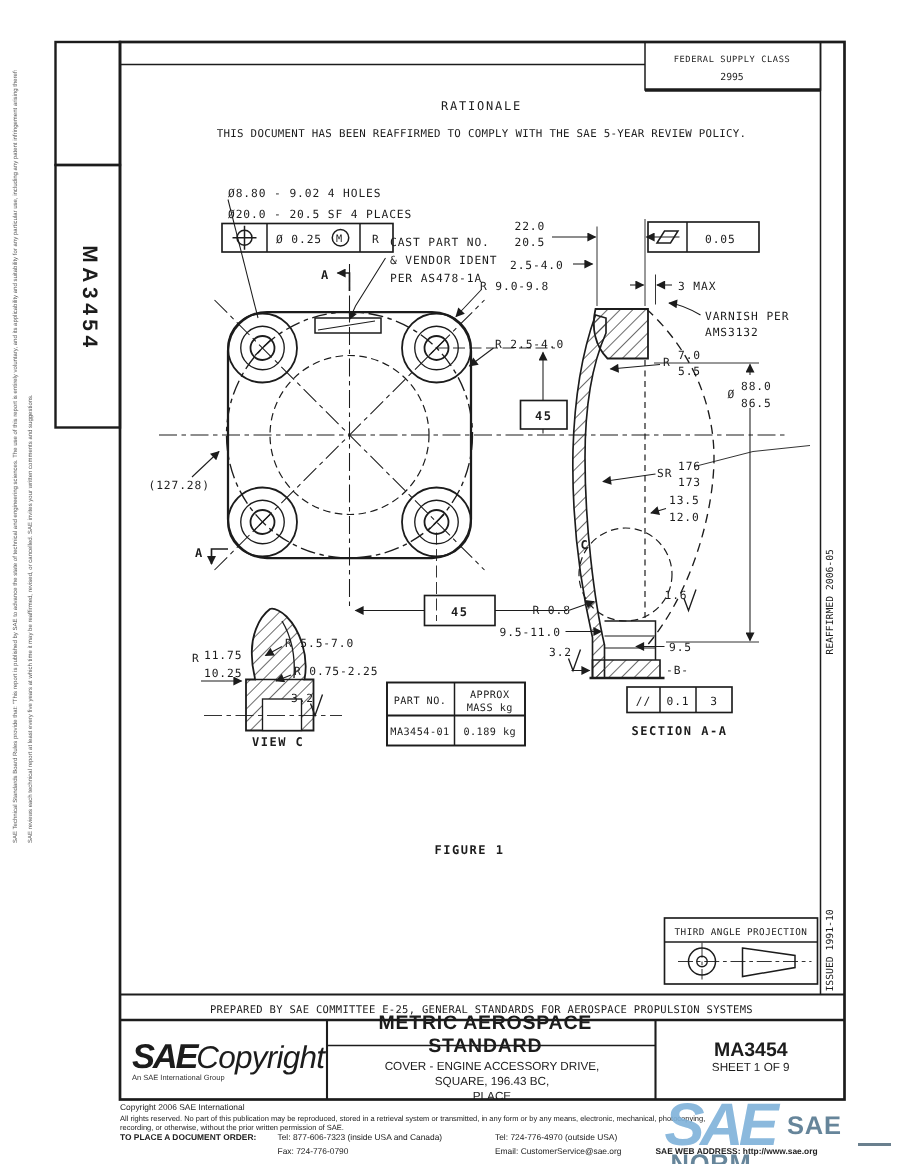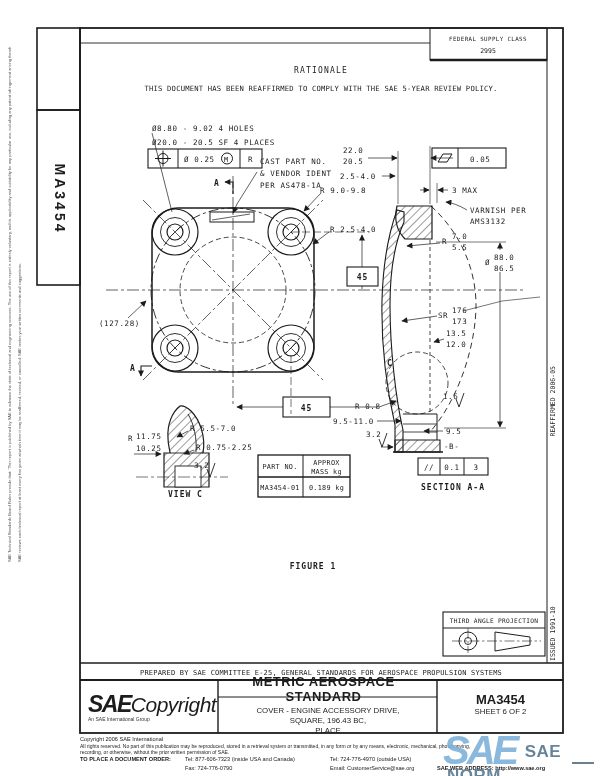--- a/index.html
+++ b/index.html
@@ -311,21 +311,21 @@
   <div class="tb-std">METRIC AEROSPACE STANDARD</div>
 </div>
 <div class="abs tb-cell" style="left:219px;top:698px;width:218px;height:46px">
   <div class="tb-title">COVER - ENGINE ACCESSORY DRIVE,</div>
   <div class="tb-title">SQUARE, 196.43 BC,</div>
   <div class="tb-title">PLACE</div>
 </div>
 
 <div class="abs tb-cell" style="left:438px;top:684px;width:125px;height:40px">
   <div class="tb-num">MA3454</div>
-  <div class="tb-sheet">SHEET 6 OF 2</div>
+  <div class="tb-sheet">SHEET 1 OF 9</div>
 </div>
 
 <div class="abs foot" style="left:80px;top:736px;font-size:5.6px">Copyright 2006 SAE International</div>
 <div class="abs foot" style="left:80px;top:743px">All rights reserved. No part of this publication may be reproduced, stored in a retrieval system or transmitted, in any form or by any means, electronic, mechanical, photocopying,</div>
 <div class="abs foot" style="left:80px;top:749px">recording, or otherwise, without the prior written permission of SAE.</div>
 <div class="abs foot foot-b" style="left:80px;top:756px;font-size:5.6px">TO PLACE A DOCUMENT ORDER:</div>
 <div class="abs foot" style="left:185px;top:756px;font-size:5.6px">Tel: 877-606-7323 (inside USA and Canada)</div>
 <div class="abs foot" style="left:330px;top:756px;font-size:5.6px">Tel: 724-776-4970 (outside USA)</div>
 <div class="abs foot" style="left:185px;top:765px;font-size:5.6px">Fax: 724-776-0790</div>
 <div class="abs foot" style="left:330px;top:765px;font-size:5.6px">Email: CustomerService@sae.org</div>

